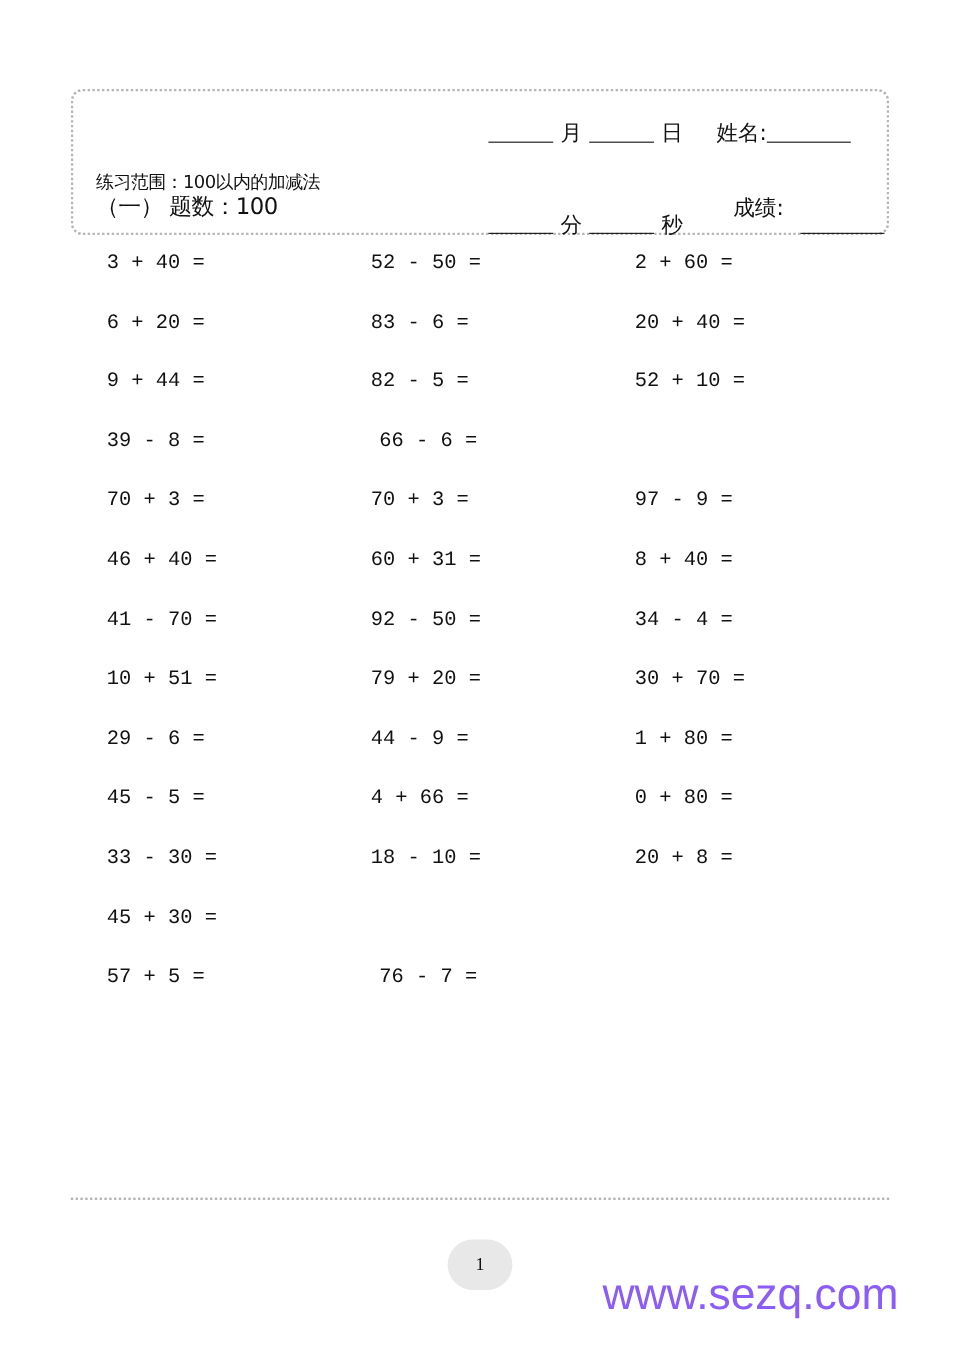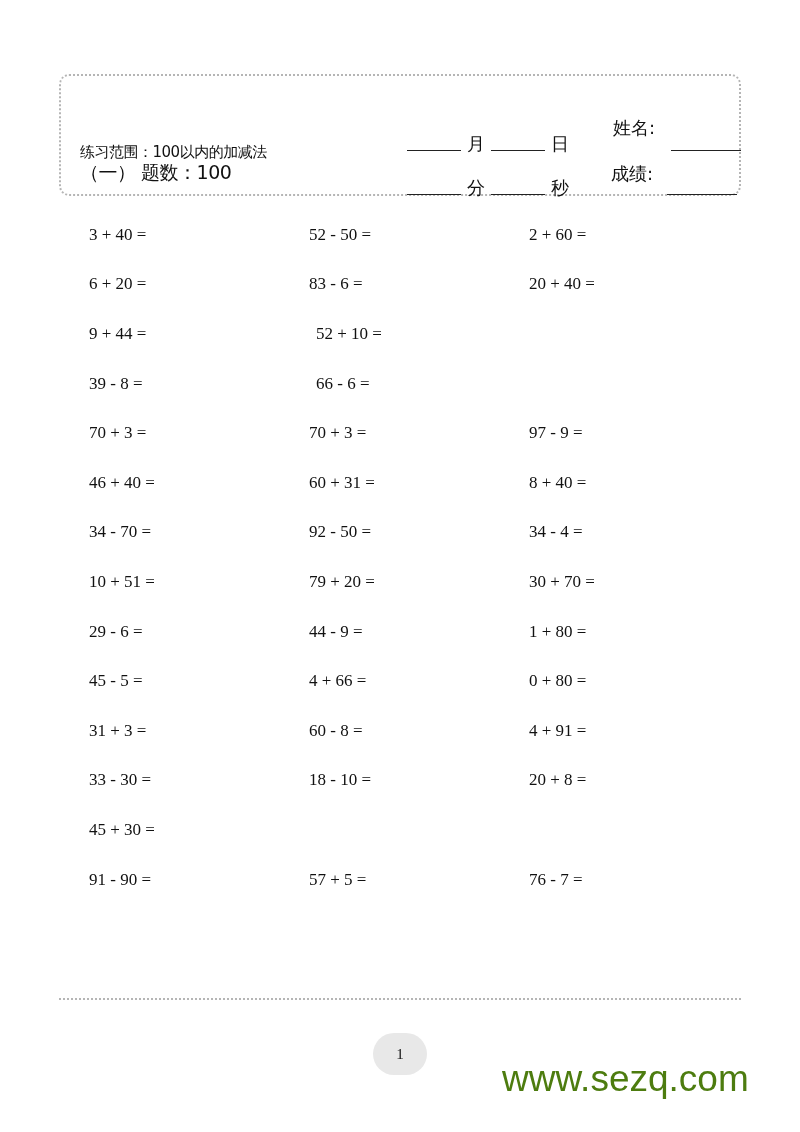--- a/index.html
+++ b/index.html
@@ -12,41 +12,41 @@
   .practice-sub { position: absolute; left: 80px; top: 162px; font-size: 19px;
                   font-family: "DejaVu Sans", sans-serif; line-height: 20px; letter-spacing: -0.5px; }
   .field-row { position: absolute; left: 407px; display: flex; align-items: flex-end;
                font-family: "DejaVu Sans", sans-serif; font-size: 18px; }
   .blank { display: inline-block; border-bottom: 1.5px solid #222; height: 1px; margin-bottom: 4px; }
   .blank.short { width: 54px; }
   .blank.long { width: 70px; }
   .unit { margin: 0 6px 0 6px; line-height: 22px; }
   .gap { width: 22px; }
   .problems { position: absolute; left: 89px; top: 210px; width: 660px; }
-  .prob-row { display: flex; height: 49.6px; align-items: center; }
+  .prob-row { display: flex; height: 49.6px; align-items: flex-start; font-family: Liberation Mono, monospace; }
   .prob { font-size: 17px; width: 227px; white-space: pre; }
   .footer-dots { position: absolute; left: 59px; top: 998px; width: 682px; border-top: 2px dotted #b5b5b5; }
   .page-pill { position: absolute; left: 373px; top: 1033px; width: 54px; height: 42px;
                background: #e8e8e8; border-radius: 21px; display: flex; align-items: center;
                justify-content: center; font-size: 15px; }
   .watermark { position: absolute; left: 502px; top: 1058px; font-family: "Liberation Sans", sans-serif;
-               font-size: 37px; color: #4d7c0f; letter-spacing: 0px; }
+               font-size: 37px; color: #8b5cf6; letter-spacing: 0px; }
 </style>
 </head>
 <body>
 
 <div class="header-box"></div>
 
 <div class="field-row" style="top:101px;">
   <span class="blank short"></span>
   <span class="unit">月</span>
   <span class="blank short"></span>
   <span class="unit">日</span>
   <span class="gap"></span>
-  <span class="unit" style="margin:16px">姓名:</span>
+  <span class="unit" style="margin:0">姓名:</span>
   <span class="blank long"></span>
 </div>
 
 <div class="field-row" style="top:149px;">
   <span class="blank short"></span>
   <span class="unit">分</span>
   <span class="blank short"></span>
   <span class="unit">秒</span>
   <span class="gap"></span>
   <span class="unit" style="margin:14px">成绩:</span>
@@ -62,71 +62,66 @@
       <span class="prob">52 - 50 =</span>
       <span class="prob">2 + 60 =</span>
     </div>
   <div class="prob-row">
       <span class="prob">6 + 20 =</span>
       <span class="prob">83 - 6 =</span>
       <span class="prob">20 + 40 =</span>
     </div>
   <div class="prob-row">
       <span class="prob">9 + 44 =</span>
+      <span class="prob">82 - 5 =</span>
       <span class="prob">52 + 10 =</span>
     </div>
   <div class="prob-row">
       <span class="prob">39 - 8 =</span>
       <span class="prob">66 - 6 =</span>
     </div>
   <div class="prob-row">
       <span class="prob">70 + 3 =</span>
       <span class="prob">70 + 3 =</span>
       <span class="prob">97 - 9 =</span>
     </div>
   <div class="prob-row">
       <span class="prob">46 + 40 =</span>
       <span class="prob">60 + 31 =</span>
       <span class="prob">8 + 40 =</span>
     </div>
   <div class="prob-row">
-      <span class="prob">34 - 70 =</span>
+      <span class="prob">41 - 70 =</span>
       <span class="prob">92 - 50 =</span>
       <span class="prob">34 - 4 =</span>
     </div>
   <div class="prob-row">
       <span class="prob">10 + 51 =</span>
       <span class="prob">79 + 20 =</span>
       <span class="prob">30 + 70 =</span>
     </div>
   <div class="prob-row">
       <span class="prob">29 - 6 =</span>
       <span class="prob">44 - 9 =</span>
       <span class="prob">1 + 80 =</span>
     </div>
   <div class="prob-row">
       <span class="prob">45 - 5 =</span>
       <span class="prob">4 + 66 =</span>
       <span class="prob">0 + 80 =</span>
     </div>
   <div class="prob-row">
-      <span class="prob">31 + 3 =</span>
-      <span class="prob">60 - 8 =</span>
-      <span class="prob">4 + 91 =</span>
-    </div>
-  <div class="prob-row">
       <span class="prob">33 - 30 =</span>
       <span class="prob">18 - 10 =</span>
       <span class="prob">20 + 8 =</span>
     </div>
   <div class="prob-row">
       <span class="prob">45 + 30 =</span>
     </div>
   <div class="prob-row">
-      <span class="prob">91 - 90 =</span>
       <span class="prob">57 + 5 =</span>
       <span class="prob">76 - 7 =</span>
     </div>
 </div>
 
 <div class="footer-dots"></div>
 <div class="page-pill">1</div>
 <div class="watermark">www.sezq.com</div>
 
 </body></html>

